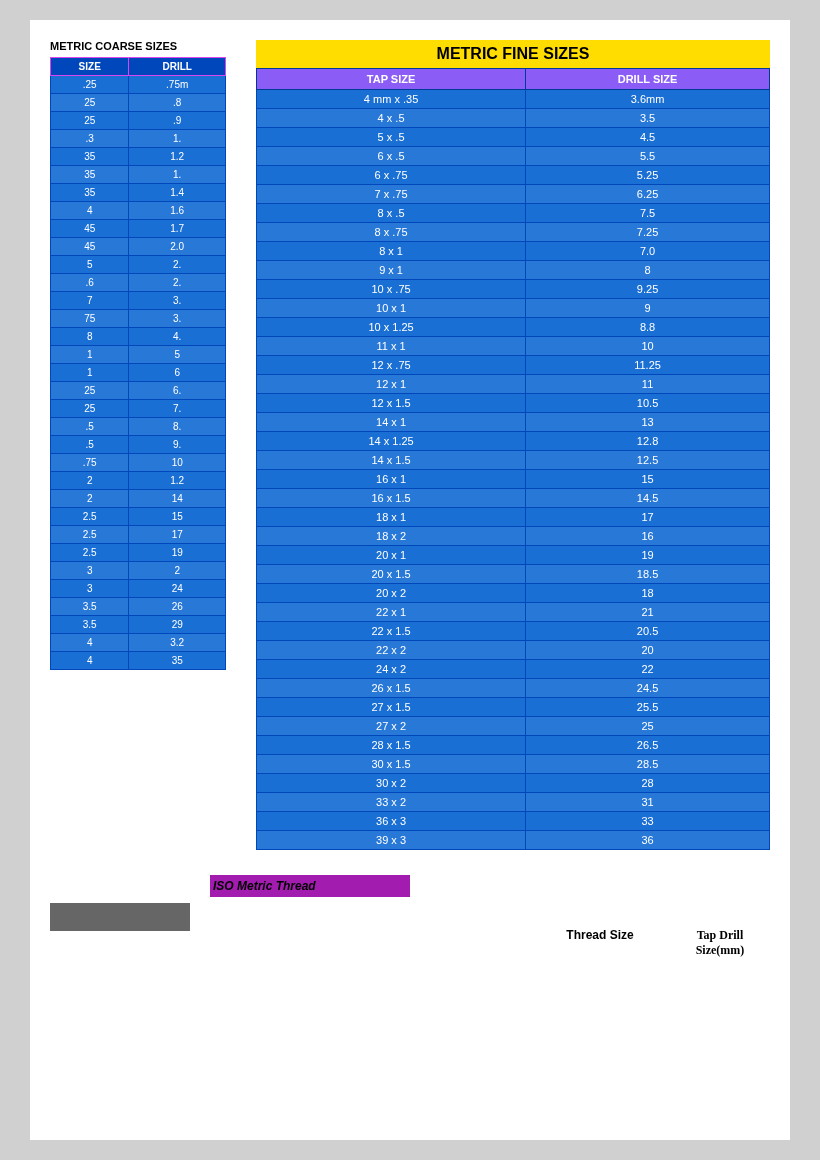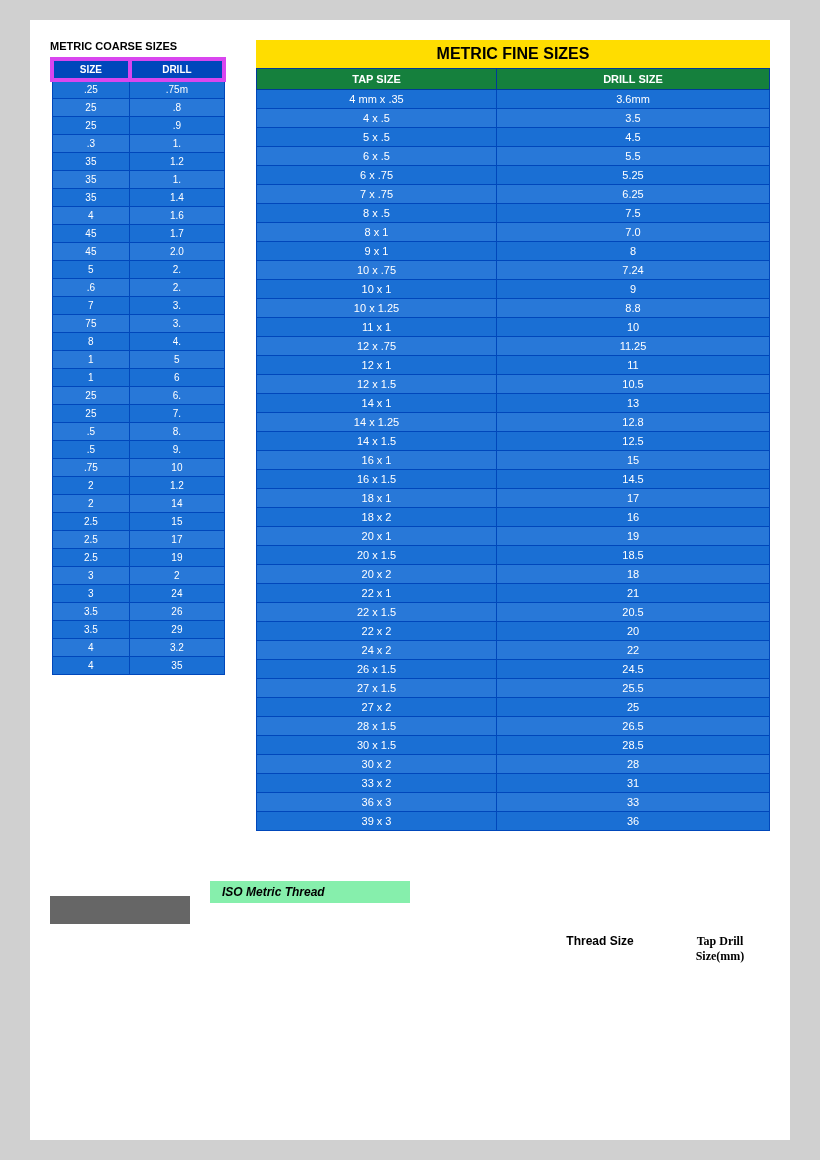--- a/index.html
+++ b/index.html
@@ -42,21 +42,21 @@
       border-collapse: collapse;
       width: 100%;
     }
     .left-table th {
       background: #0047bb;
       color: white;
       font-size: 10px;
       font-weight: bold;
       text-align: center;
       padding: 3px 4px;
-      border: 4px solid #d946ef;
+      border: 1px solid #d946ef;
     }
     .left-table td {
       background: #1a6fd4;
       color: white;
       font-size: 10px;
       text-align: center;
       padding: 2px 4px;
       border: 1px solid #0047bb;
       height: 18px;
     }
@@ -74,26 +74,26 @@
       font-size: 16px;
       text-align: center;
       padding: 5px 8px;
       margin-bottom: 0;
     }
     .right-table {
       border-collapse: collapse;
       width: 100%;
     }
     .right-table th {
-      background: #15803d;
+      background: #8b5cf6;
       color: white;
       font-size: 11px;
       font-weight: bold;
       text-align: center;
-      padding: 4px 16px;
+      padding: 4px 2px;
       border: 1px solid #003a99;
     }
     .right-table td {
       background: #1a6fd4;
       color: white;
       font-size: 11px;
       text-align: center;
       padding: 3px 8px;
       border: 1px solid #0047bb;
       height: 18px;
@@ -112,29 +112,28 @@
       width: 140px;
       height: 28px;
       background: #666;
       flex-shrink: 0;
     }
     .bottom-right-content {
       flex: 1;
       margin-left: 20px;
     }
     .iso-title {
-      background: #86efac;
-      padding: 4px 12px;
+      background: #a21caf;
+      padding: 4px 3px;
       font-size: 12px;
       font-style: italic;
       font-weight: bold;
       color: #000;
       display: inline-block;
       min-width: 200px;
-      margin-top: 25px;
     }
     .iso-table-header {
       display: flex;
       margin-top: 5px;
       gap: 20px;
       justify-content: flex-end;
     }
     .iso-header-cell {
       font-weight: bold;
       font-size: 12px;
@@ -327,30 +326,34 @@
             </tr>
             <tr>
               <td>7 x .75</td>
               <td>6.25</td>
             </tr>
             <tr>
               <td>8 x .5</td>
               <td>7.5</td>
             </tr>
             <tr>
+              <td>8 x .75</td>
+              <td>7.25</td>
+            </tr>
+            <tr>
               <td>8 x 1</td>
               <td>7.0</td>
             </tr>
             <tr>
               <td>9 x 1</td>
               <td>8</td>
             </tr>
             <tr>
               <td>10 x .75</td>
-              <td>7.24</td>
+              <td>9.25</td>
             </tr>
             <tr>
               <td>10 x 1</td>
               <td>9</td>
             </tr>
             <tr>
               <td>10 x 1.25</td>
               <td>8.8</td>
             </tr>
             <tr>

